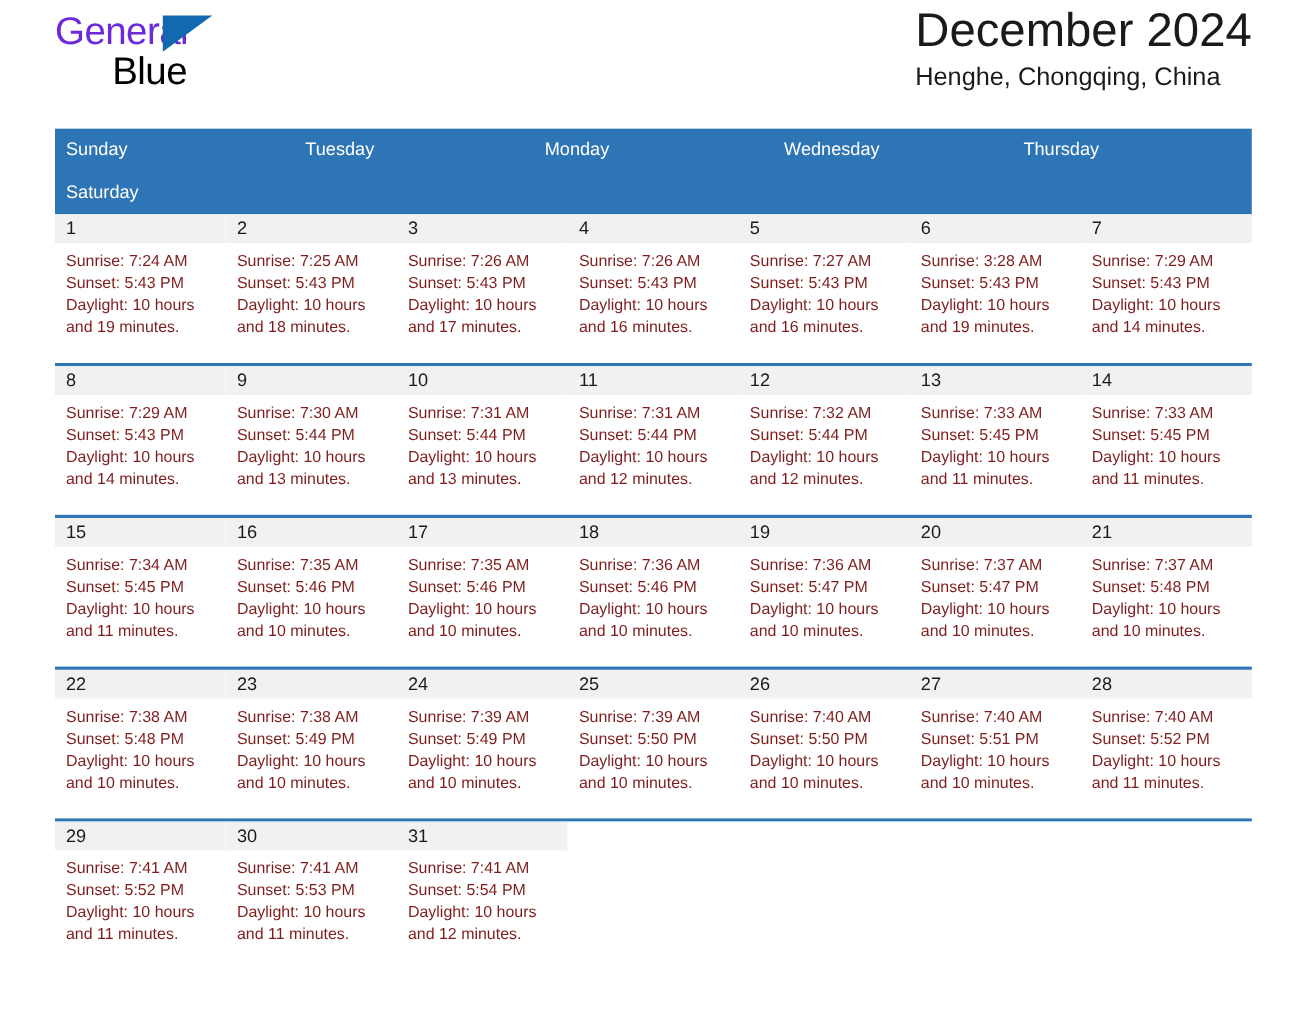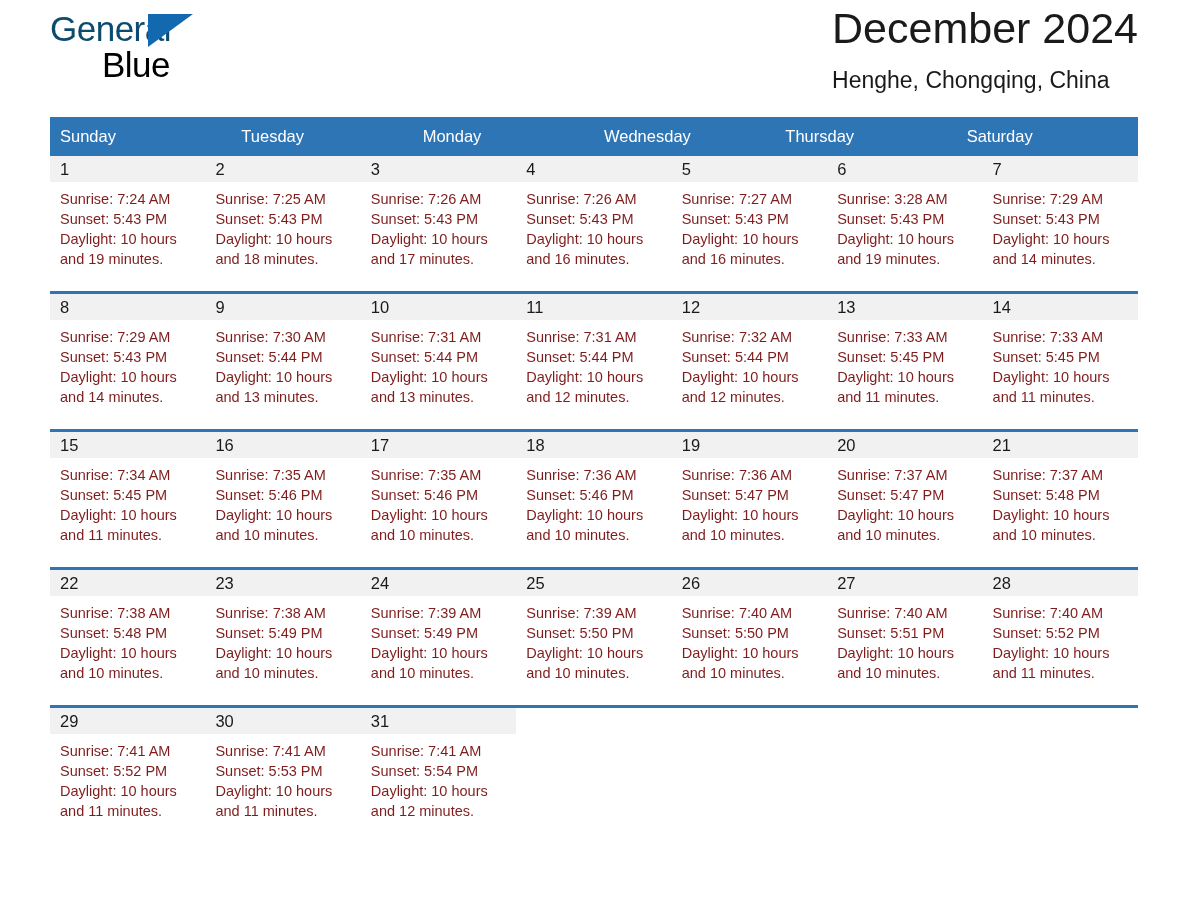--- a/index.html
+++ b/index.html
@@ -37,21 +37,21 @@
     height: 76px;
     margin-top: 8px;
   }
   .logo-general {
     position: absolute;
     left: 0;
     top: 2px;
     font-size: 35px;
     line-height: 38px;
     letter-spacing: -0.5px;
-    color: #0c4a6e;
+    color: #6d28d9;
     font-weight: 400;
   }
   .logo-tri {
     position: absolute;
     left: 98px;
     top: 6px;
     width: 0;
     height: 0;
     border-left: 45px solid #1269b0;
     border-bottom: 33px solid transparent;
@@ -76,32 +76,32 @@
     line-height: 52px;
     font-weight: 400;
     color: #1a1a1a;
     white-space: nowrap;
   }
   .cal-subtitle {
     font-size: 23px;
     line-height: 30px;
     font-weight: 400;
     color: #1a1a1a;
-    margin-top: 11px;
+    margin-top: 0;
     white-space: nowrap;
   }
 
   
   .calendar {
     margin-top: 9px;
     width: 1088px;
   }
   .weekdays {
     display: grid;
-    grid-template-columns: repeat(6, 1fr);
+    grid-template-columns: repeat(5, 1fr);
     background: #2e75b6;
   }
   .weekday {
     color: #ffffff;
     font-size: 16.5px;
     line-height: 18px;
     padding: 10px 0 11px 10px;
     white-space: nowrap;
   }
 

